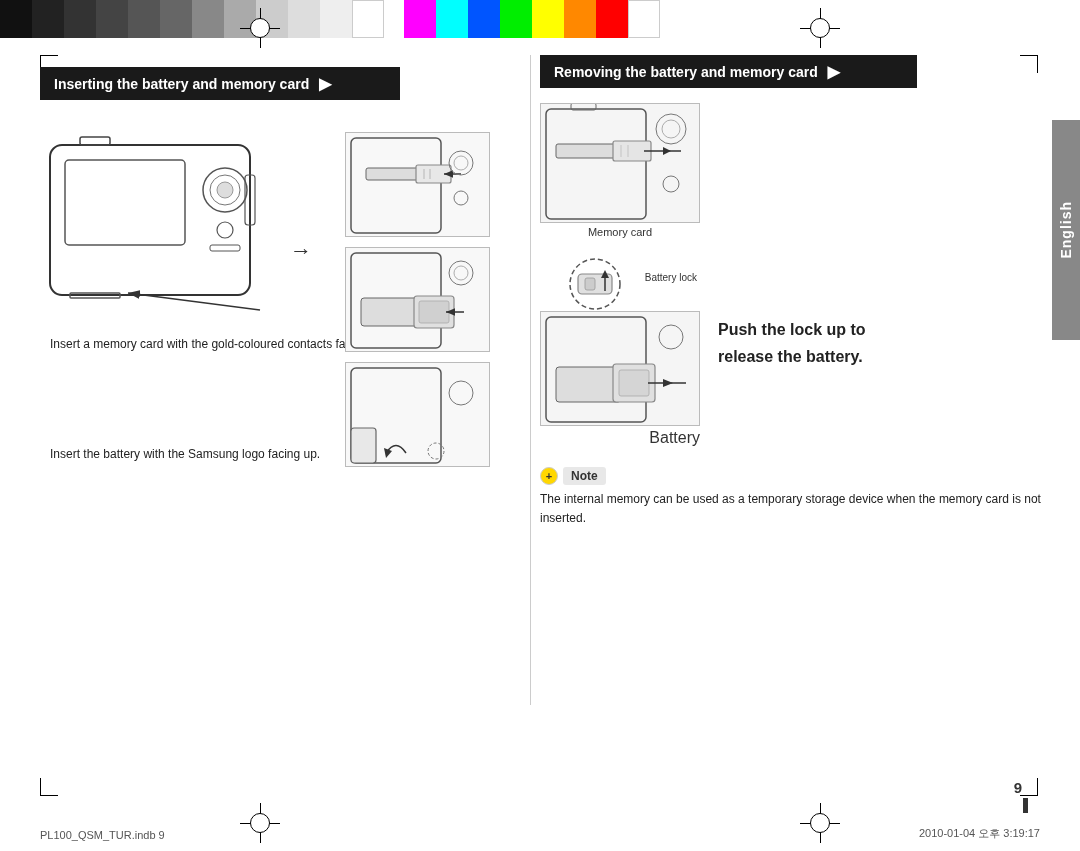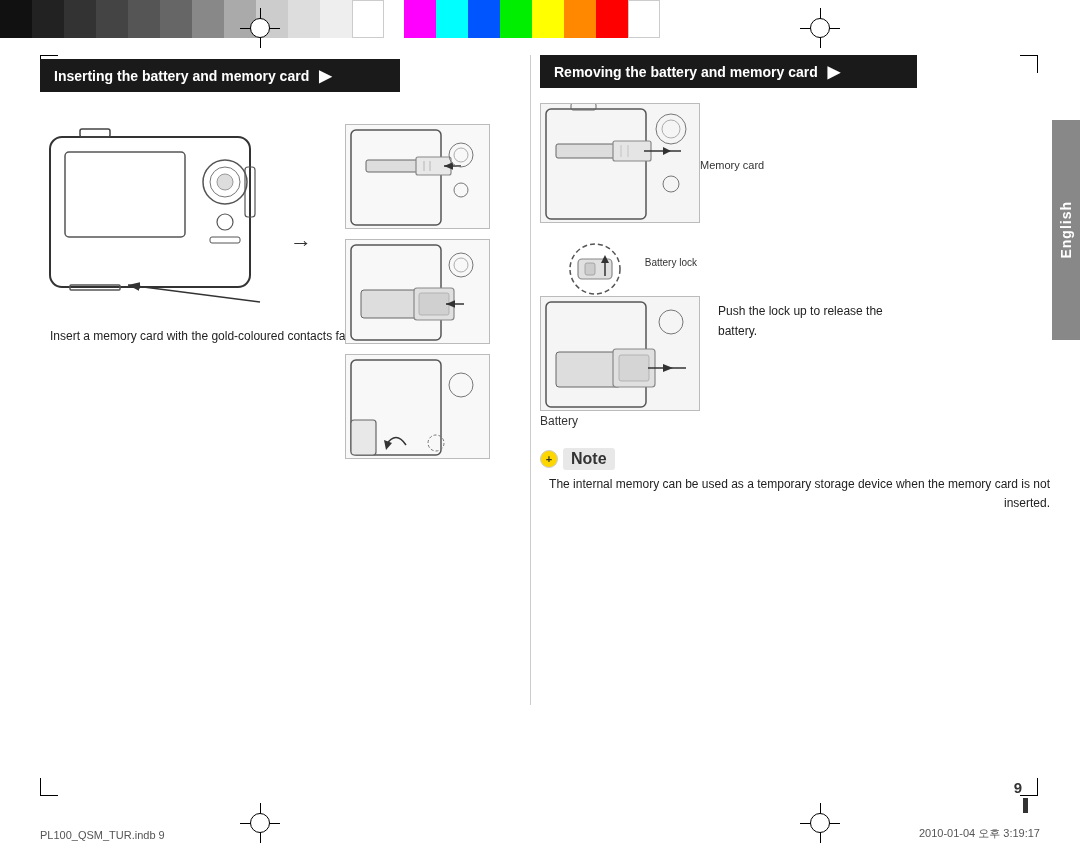--- a/index.html
+++ b/index.html
@@ -169,21 +169,21 @@
       position: absolute;
       top: 55px;
       left: 40px;
       right: 40px;
       bottom: 55px;
     }
 
     
     .left-section {
       position: absolute;
-      top: 4px;
+      top: 12px;
       left: 0;
       width: 480px;
       height: 650px;
     }
 
     
     .right-section {
       position: absolute;
       top: 0;
       left: 500px;
@@ -235,33 +235,32 @@
       display: flex;
       align-items: center;
       justify-content: center;
       font-size: 11px;
       font-weight: bold;
       color: #333;
       border: 1px solid #ccc;
     }
 
     .note-label {
-      font-size: 16px;
+      font-size: 12px;
       font-weight: bold;
       background: #e8e8e8;
       padding: 2px 8px;
       border-radius: 3px;
       color: #333;
     }
 
     .note-text {
       font-size: 12px;
       line-height: 1.6;
       color: #222;
-      text-align: right;
     }
 
     
     .section-divider {
       position: absolute;
       top: 0;
       left: 490px;
       width: 1px;
       height: 650px;
       background: #ccc;
@@ -373,20 +372,24 @@
       <div style="position:absolute;top:120px;left:250px;font-size:22px;color:#333;">→</div>
 
       
       <div style="position:absolute;top:220px;left:10px;">
         <p style="font-size:12px;line-height:1.6;color:#222;">Insert a memory card
 with the gold-coloured
 contacts facing up.</p>
       </div>
 
       
+      <div style="position:absolute;top:330px;left:10px;">
+        <p style="font-size:12px;line-height:1.6;color:#222;">Insert the battery with the
+Samsung logo facing up.</p>
+      </div>
     </div>
 
     <div style="position:absolute;top:65px;right:30px;display:flex;flex-direction:column;gap:10px;">
 
       <div style="width:145px;height:105px;border:1px solid #bbb;background:#f8f8f8;position:relative;overflow:hidden;">
         <svg width="145" height="105" viewBox="0 0 145 105">
 
           <rect x="5" y="5" width="90" height="95" rx="5" fill="none" stroke="#555" stroke-width="1.5"></rect>
 
           <rect x="20" y="35" width="55" height="12" rx="2" fill="#ddd" stroke="#666" stroke-width="1"></rect>
@@ -452,21 +455,21 @@
   <div class="section-divider"></div>
 
   <div class="right-section">
     <div class="section-header section-header-right">
       <span>Removing the battery and memory card</span>
       <span class="arrow-icon">▶</span>
     </div>
 
     <div style="display:flex;gap:18px;margin-top:5px;align-items:flex-start;">
 
-      <div style="display:flex;flex-direction:row;align-items:center;">
+      <div style="display:flex;flex-direction:column;align-items:center;">
         <div style="width:160px;height:120px;border:1px solid #bbb;background:#f5f5f5;position:relative;overflow:hidden;">
           <svg width="160" height="120" viewBox="0 0 160 120">
 
             <rect x="5" y="5" width="100" height="110" rx="5" fill="none" stroke="#555" stroke-width="1.5"></rect>
 
             <rect x="15" y="40" width="65" height="14" rx="2" fill="#ddd" stroke="#666" stroke-width="1"></rect>
 
             <rect x="72" y="37" width="38" height="20" rx="2" fill="#e5e5e5" stroke="#888" stroke-width="1.2"></rect>
             <line x1="80" y1="41" x2="80" y2="53" stroke="#bbb" stroke-width="0.8"></line>
             <line x1="87" y1="41" x2="87" y2="53" stroke="#bbb" stroke-width="0.8"></line>
@@ -482,21 +485,21 @@
             <rect x="30" y="-1" width="25" height="7" rx="2" fill="none" stroke="#666" stroke-width="1"></rect>
           </svg>
         </div>
         <div style="font-size:11px;color:#333;text-align:center;margin-top:3px;">Memory card</div>
       </div>
 
     </div>
 
     <div style="display:flex;gap:18px;margin-top:18px;align-items:flex-start;">
 
-      <div style="display:flex;flex-direction:column;align-items:flex-start;position:relative;">
+      <div style="display:flex;flex-direction:column;align-items:flex-end;position:relative;">
 
         <div style="position:relative;width:160px;height:55px;">
           <svg width="160" height="55" viewBox="0 0 160 55">
 
             <circle cx="55" cy="28" r="25" fill="none" stroke="#555" stroke-width="1.5" stroke-dasharray="5,3"></circle>
 
             <rect x="38" y="18" width="34" height="20" rx="4" fill="#e0e0e0" stroke="#888" stroke-width="1.2"></rect>
             <rect x="45" y="22" width="10" height="12" rx="2" fill="#ccc" stroke="#999" stroke-width="0.8"></rect>
 
             <line x1="65" y1="35" x2="65" y2="18" stroke="#333" stroke-width="1.5"></line>
@@ -516,25 +519,25 @@
             <rect x="72" y="52" width="42" height="38" rx="3" fill="#e0e0e0" stroke="#888" stroke-width="1.2"></rect>
             <rect x="78" y="58" width="30" height="26" rx="2" fill="#d5d5d5" stroke="#aaa" stroke-width="0.8"></rect>
 
             <line x1="122" y1="71" x2="107" y2="71" stroke="#333" stroke-width="1.5"></line>
             <polygon points="122 67, 132 71, 122 75" fill="#333"></polygon>
             <line x1="145" y1="71" x2="130" y2="71" stroke="#333" stroke-width="1.5"></line>
 
             <circle cx="130" cy="25" r="12" fill="none" stroke="#777" stroke-width="1"></circle>
           </svg>
         </div>
-        <div style="font-size:12px;color:#333;text-align:center;margin-top:3px;">Battery</div>
+        <div style="font-size:16px;color:#333;text-align:center;margin-top:3px;">Battery</div>
       </div>
 
       <div style="padding-top:60px;">
-        <p style="font-size:12px;line-height:1.7;color:#222;width:200px;">Push the lock up to
+        <p style="font-size:16px;line-height:1.7;color:#222;width:200px;font-weight:bold;">Push the lock up to
 release the battery.</p>
       </div>
     </div>
 
     <div class="note-section">
       <div class="note-header">
         <div class="note-icon">
           <span>+</span>
         </div>
         <span class="note-label">Note</span>

